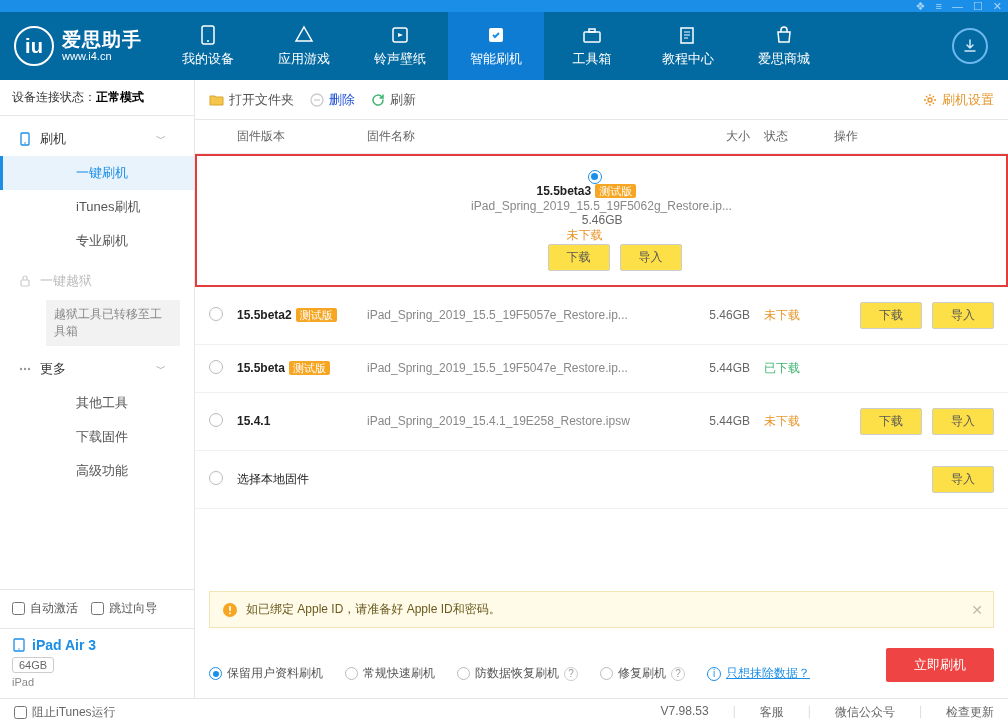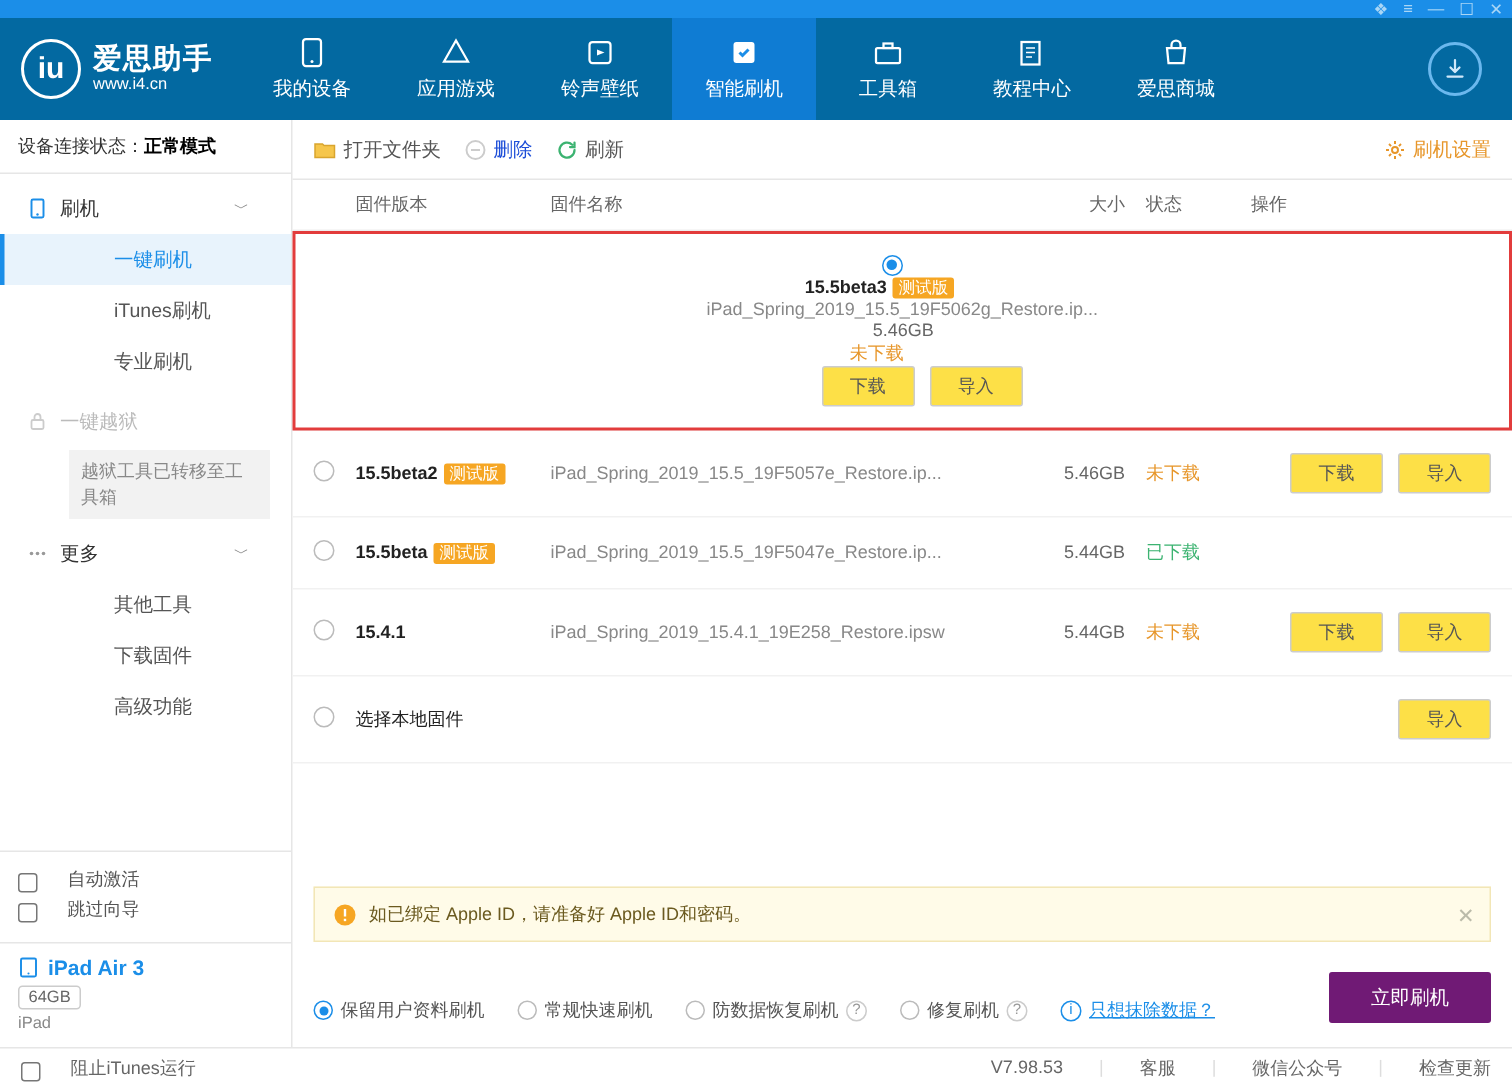--- a/index.html
+++ b/index.html
@@ -33,21 +33,21 @@
 .sb-item { padding: 8px 18px 8px 38px; font-size: 13px; color: #555; cursor: pointer; position: relative; }
 .sb-parent { padding-left: 18px; display: flex; align-items: center; gap: 8px; color: #333; }
 .sb-parent .arrow { margin-left: auto; margin-right: 10px; color: #888; font-size: 10px; }
 .sb-item.active { background: #e8f3fc; color: #1b8ee8; }
 .sb-item.active::before { content: ""; position: absolute; left: 0; top: 0; bottom: 0; width: 3px; background: #1b8ee8; }
 .sb-sub { padding-left: 76px; }
 .sb-disabled { color: #bbb; }
 .sb-note { margin: 2px 14px 6px 46px; background: #f2f2f2; color: #888; padding: 6px 8px; font-size: 12px; line-height: 1.4; }
 
 .sb-bottom { border-top: 1px solid #e6e6e6; padding: 10px 12px; font-size: 12px; color: #555; }
-.chk { display: inline-flex; align-items: flex-end; gap: 20px; }
+.chk { display: inline-flex; align-items: center; gap: 5px; }
 .chk input { width: 13px; height: 13px; }
 
 .device-box { border-top: 1px solid #e6e6e6; padding: 8px 12px 10px; }
 .device-name { color: #1b8ee8; font-size: 14px; font-weight: bold; display: flex; align-items: center; gap: 6px; }
 .device-cap { display: inline-block; border: 1px solid #ccc; border-radius: 3px; padding: 1px 6px; font-size: 11px; color: #666; margin-top: 4px; }
 .device-type { color: #888; font-size: 11px; margin-top: 3px; }
 
 .main { flex: 1; display: flex; flex-direction: column; }
 
 .toolbar { height: 40px; border-bottom: 1px solid #e6e6e6; display: flex; align-items: center; padding: 0 14px; gap: 16px; font-size: 13px; }
@@ -85,21 +85,21 @@
 .notice-bar { margin: 20px 14px 10px; background: #fffbe8; border: 1px solid #f2e6b6; padding: 9px 12px; display: flex; align-items: center; gap: 8px; color: #6b5a1f; font-size: 12px; position: relative; }
 .notice-bar .x { position: absolute; right: 10px; color: #bba; cursor: pointer; font-size: 14px; }
 
 .options-bar { padding: 10px 14px 16px; display: flex; align-items: flex-end; gap: 22px; font-size: 12px; }
 .opt { display: flex; align-items: center; gap: 5px; color: #555; }
 .opt .r { width: 13px; height: 13px; border: 1px solid #bbb; border-radius: 50%; display: inline-flex; align-items: center; justify-content: center; }
 .opt .r.sel { border-color: #1b8ee8; }
 .opt .r.sel::after { content: ""; width: 6px; height: 6px; background: #1b8ee8; border-radius: 50%; }
 .help { width: 14px; height: 14px; border: 1px solid #ccc; border-radius: 50%; display: inline-flex; align-items: center; justify-content: center; font-size: 10px; color: #999; }
 .link { color: #1b8ee8; text-decoration: underline; cursor: pointer; }
-.btn-primary { background: #701a75; color: #fff; border: none; padding: 8px 28px; font-size: 13px; border-radius: 2px; cursor: pointer; margin-left: auto; }
+.btn-primary { background: #ef4444; color: #fff; border: none; padding: 8px 28px; font-size: 13px; border-radius: 2px; cursor: pointer; margin-left: auto; }
 
 .footer { height: 27px; border-top: 1px solid #e6e6e6; display: flex; align-items: center; padding: 0 14px; font-size: 12px; color: #666; gap: 24px; }
 .footer .right { margin-left: auto; display: flex; gap: 24px; }
 .sep { color: #ddd; }
 
 svg { display: block; }
 </style>
 </head>
 <body>
 

